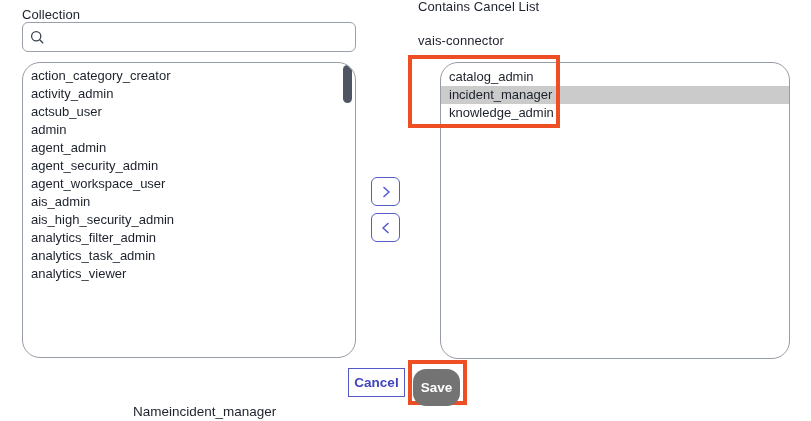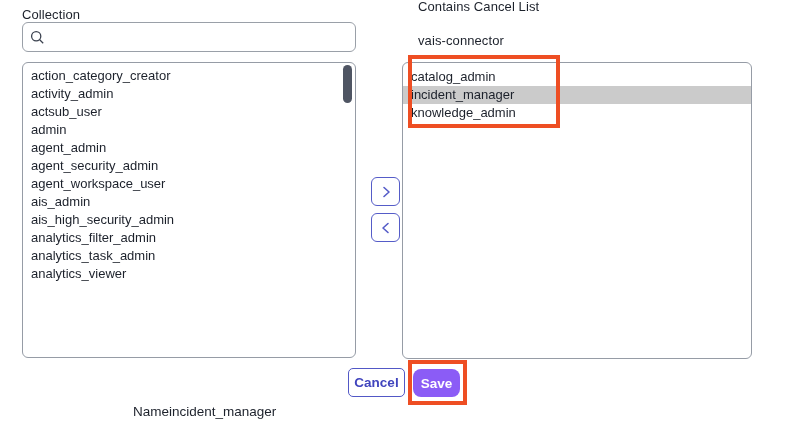--- a/index.html
+++ b/index.html
@@ -36,32 +36,32 @@
   .search-box input {
     border: none; outline: none;
     flex: 1; height: 26px;
     font-family: "Liberation Sans", sans-serif;
     font-size: 13px;
     background: transparent;
   }
   .listbox {
     position: absolute;
     border: 1px solid #969ca6;
-    border-radius: 6px;
+    border-radius: 18px;
     background: #fff;
     overflow: hidden;
     font-size: 13px;
   }
   #left-listbox {
     left: 22px; top: 62px;
     width: 334px; height: 296px;
     padding-top: 4px;
   }
   #right-listbox {
-    left: 402px; top: 62px;
+    left: 440px; top: 62px;
     width: 350px; height: 297px;
     padding-top: 5px;
   }
   .list-row {
     height: 18px;
     line-height: 18px;
     padding-left: 8px;
     white-space: nowrap;
     cursor: default;
   }
@@ -86,38 +86,38 @@
     padding: 0;
   }
   #move-right-button { top: 177px; }
   #move-left-button  { top: 213px; }
   
   .btn {
     position: absolute;
     font-family: "Liberation Sans", sans-serif;
     font-size: 13.5px;
     font-weight: bold;
-    border-radius: 5px;
+    border-radius: 0;
     cursor: pointer;
     display: flex; align-items: center; justify-content: center;
   }
   #cancel-button {
     left: 348px; top: 368px;
     width: 57px; height: 29px;
     background: #ffffff;
     color: #4044bd;
     border: 1.5px solid #5258c6;
   }
   #save-button {
     left: 413px; top: 369px;
-    width: 47px; height: 28px;
-    background: #8b5cf6;
+    width: 47px; height: 37px;
+    background: #737373;
     color: #ffffff;
     border: none;
-    border-radius: 8px;
+    border-radius: 13px;
   }
   
   .annotation {
     position: absolute;
     border: 4px solid #ee4e23;
     background: transparent;
     pointer-events: none;
   }
   #annotation-roles { left: 408px; top: 55px;  width: 152px; height: 73px; }
   #annotation-save  { left: 408px; top: 360px; width: 59px;  height: 45px; }

